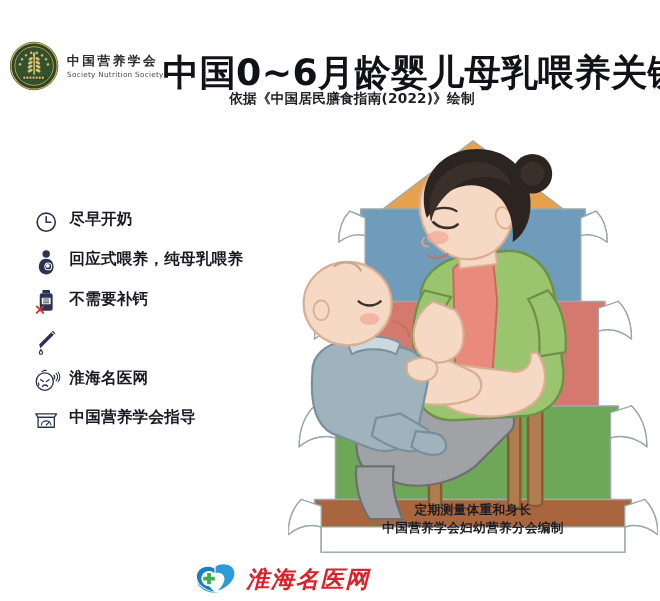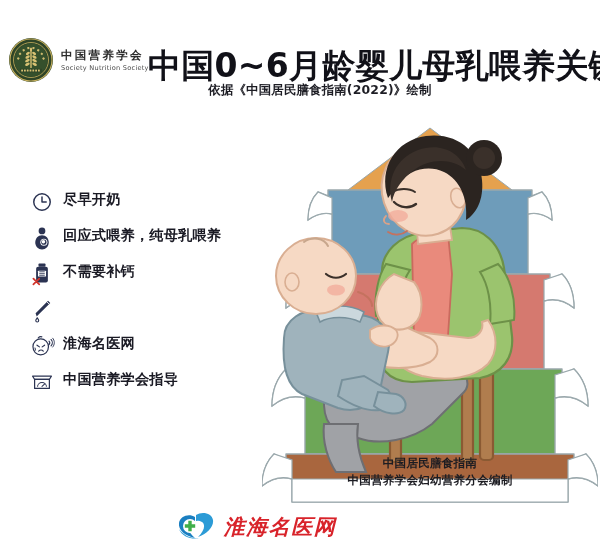--- a/index.html
+++ b/index.html
@@ -407,21 +407,21 @@
 
       <path d="M96 168 C104 170 110 176 110 182" fill="none" stroke="#C4725F" stroke-width="2" stroke-linecap="round"></path>
 
       <path d="M108 206 C116 200 128 200 134 206 C138 212 134 220 126 222
                C118 224 110 220 108 214 Z" fill="#F6D9C4" stroke="#D9AE92" stroke-width="1.8"></path>
     </g>
   </svg>
 </div>
 
 <div id="credit-block">
-  <div class="credit-line">中国居民膳食指南</div>
+  <div class="credit-line">定期测量体重和身长</div>
   <div class="credit-line">中国营养学会妇幼营养分会编制</div>
 </div>
 
 <div id="footer">
   <span>
     <svg id="footer-logo" viewBox="0 0 40 28">
       <path d="M20 3 C26 -1 36 1 37 8 C38 15 31 22 22 25 C28 19 30 13 26 10 C23 8 20 9 20 9 Z" fill="#2C9BD6"></path>
       <path d="M19 5 C13 1 4 4 3 11 C2 18 9 24 19 26 C12 20 10 14 14 11 C17 9 19 10 19 10 Z" fill="#1A7FC1"></path>
       <path d="M3 17 C8 24 16 27 24 26 C16 28 6 25 3 17 Z" fill="#2C9BD6"></path>
       <circle cx="14" cy="14" r="7" fill="#ffffff"></circle>

